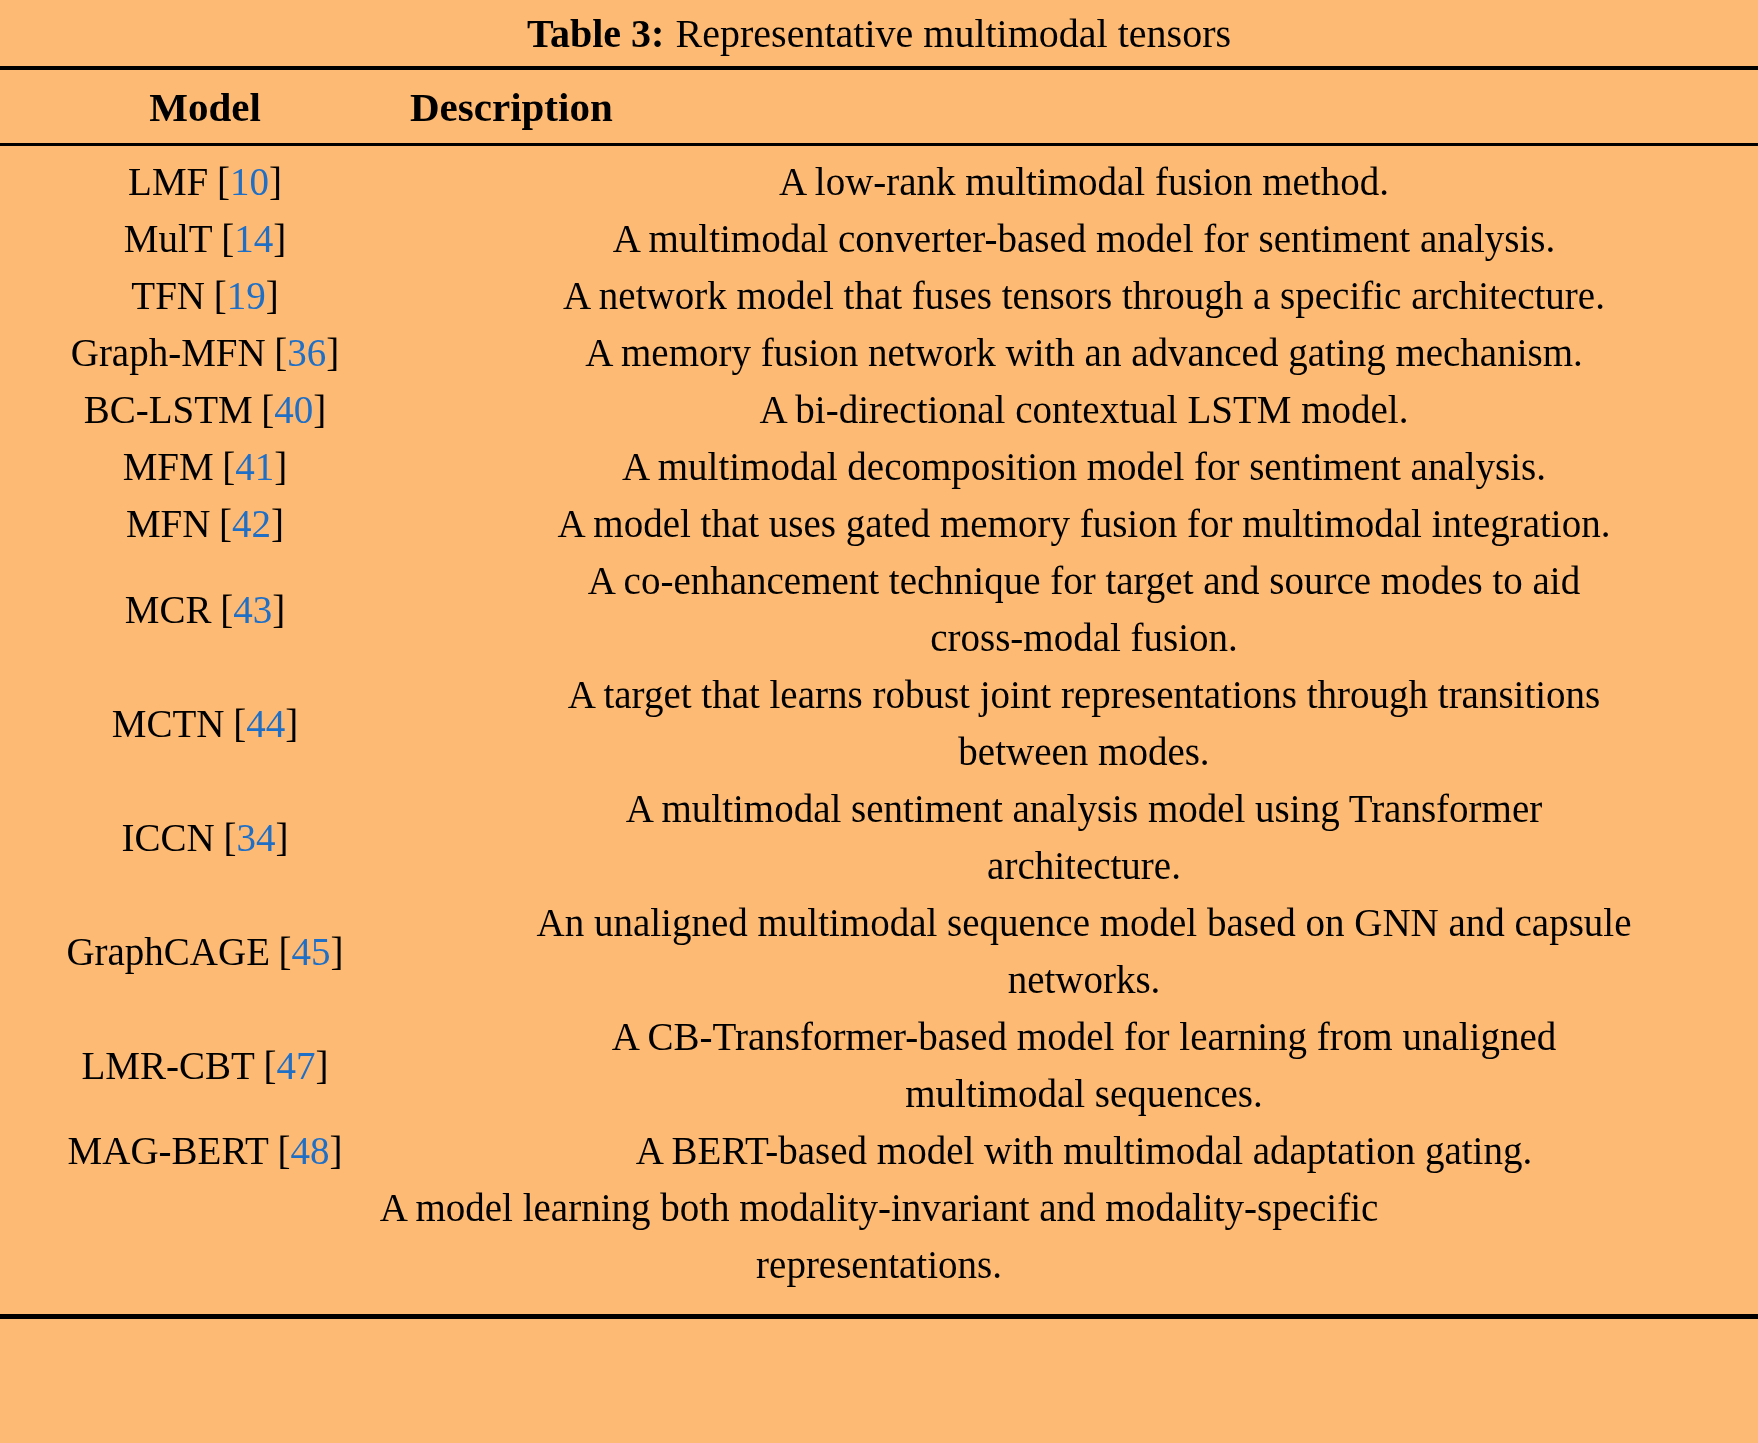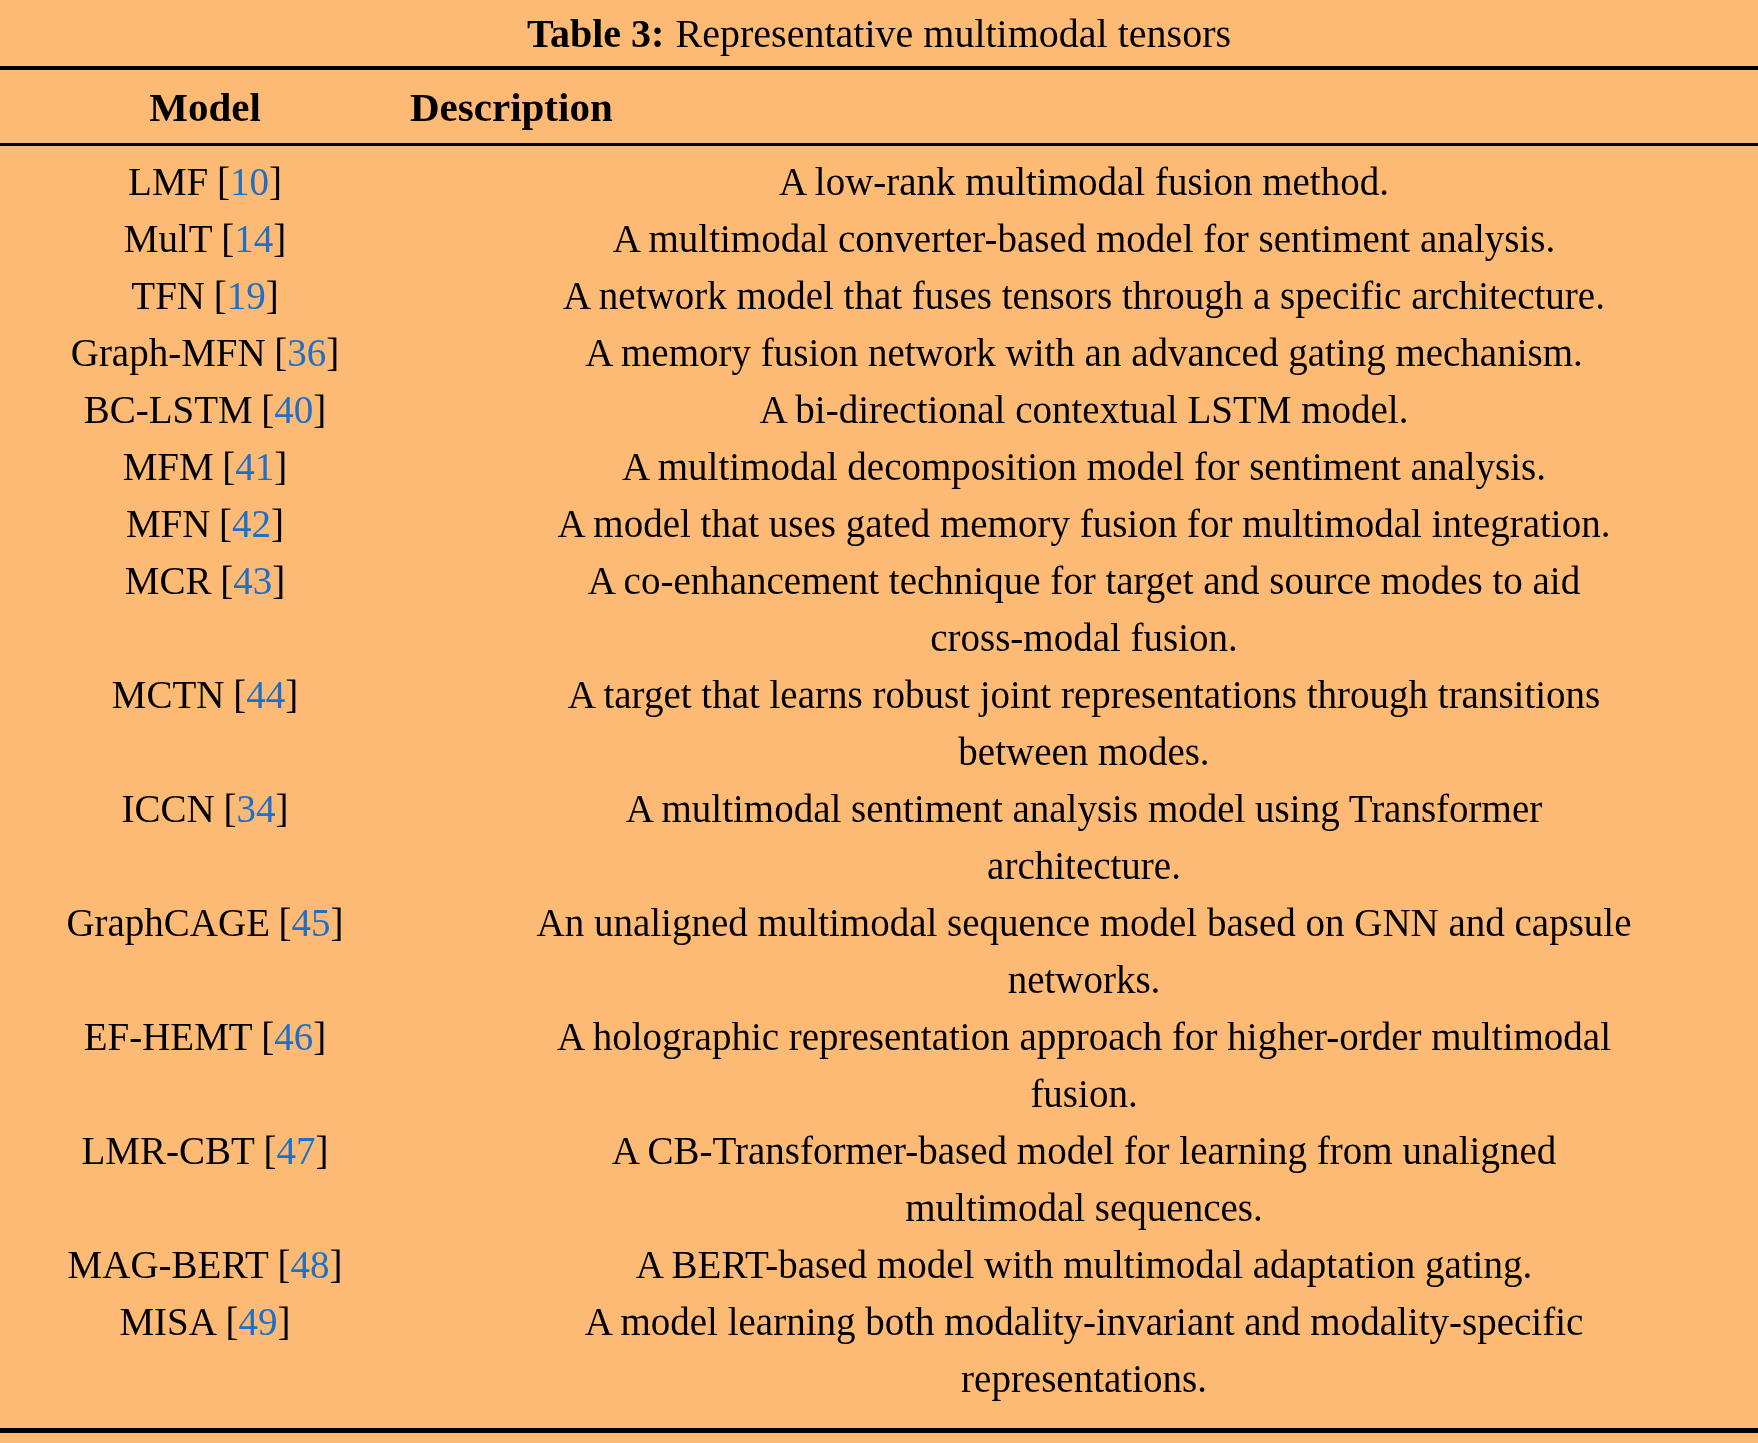--- a/index.html
+++ b/index.html
@@ -48,21 +48,21 @@
     flex: 1 1 auto;
     text-align: left;
   }
   .tbody {
     padding: 7px 0 21px 0;
     font-size: 39px;
     line-height: 57px;
   }
   .row {
     display: flex;
-    align-items: flex-start;
+    align-items: center;
   }
   .model-cell {
     width: 410px;
     flex: 0 0 auto;
     text-align: center;
     white-space: nowrap;
   }
   .desc-cell {
     flex: 1 1 auto;
     text-align: center;
@@ -169,47 +169,37 @@
   </div>
 
   <div class="row">
     <div class="model-cell">
       <span>GraphCAGE</span><span class="citation"><span>[</span><a class="citation-number">45</a><span>]</span></span>
     </div>
     <div class="desc-cell">An unaligned multimodal sequence model based on GNN and capsule
 networks.</div>
   </div>
 
-  <div class="row">
-    <div class="model-cell">
-      <span>EF-HEMT</span><span class="citation"><span>[</span><a class="citation-number">46</a><span>]</span></span>
-    </div>
-    <div class="desc-cell">A holographic representation approach for higher-order multimodal
-fusion.</div>
-  </div>
 
   <div class="row">
     <div class="model-cell">
       <span>LMR-CBT</span><span class="citation"><span>[</span><a class="citation-number">47</a><span>]</span></span>
     </div>
     <div class="desc-cell">A CB-Transformer-based model for learning from unaligned
 multimodal sequences.</div>
   </div>
 
   <div class="row">
     <div class="model-cell">
       <span>MAG-BERT</span><span class="citation"><span>[</span><a class="citation-number">48</a><span>]</span></span>
     </div>
     <div class="desc-cell">A BERT-based model with multimodal adaptation gating.</div>
   </div>
 
   <div class="row">
-    <div class="model-cell">
-      <span>MISA</span><span class="citation"><span>[</span><a class="citation-number">49</a><span>]</span></span>
-    </div>
     <div class="desc-cell">A model learning both modality-invariant and modality-specific
 representations.</div>
   </div>
 </div>
 
   </div>
 
 </div>
 
 </body></html>

